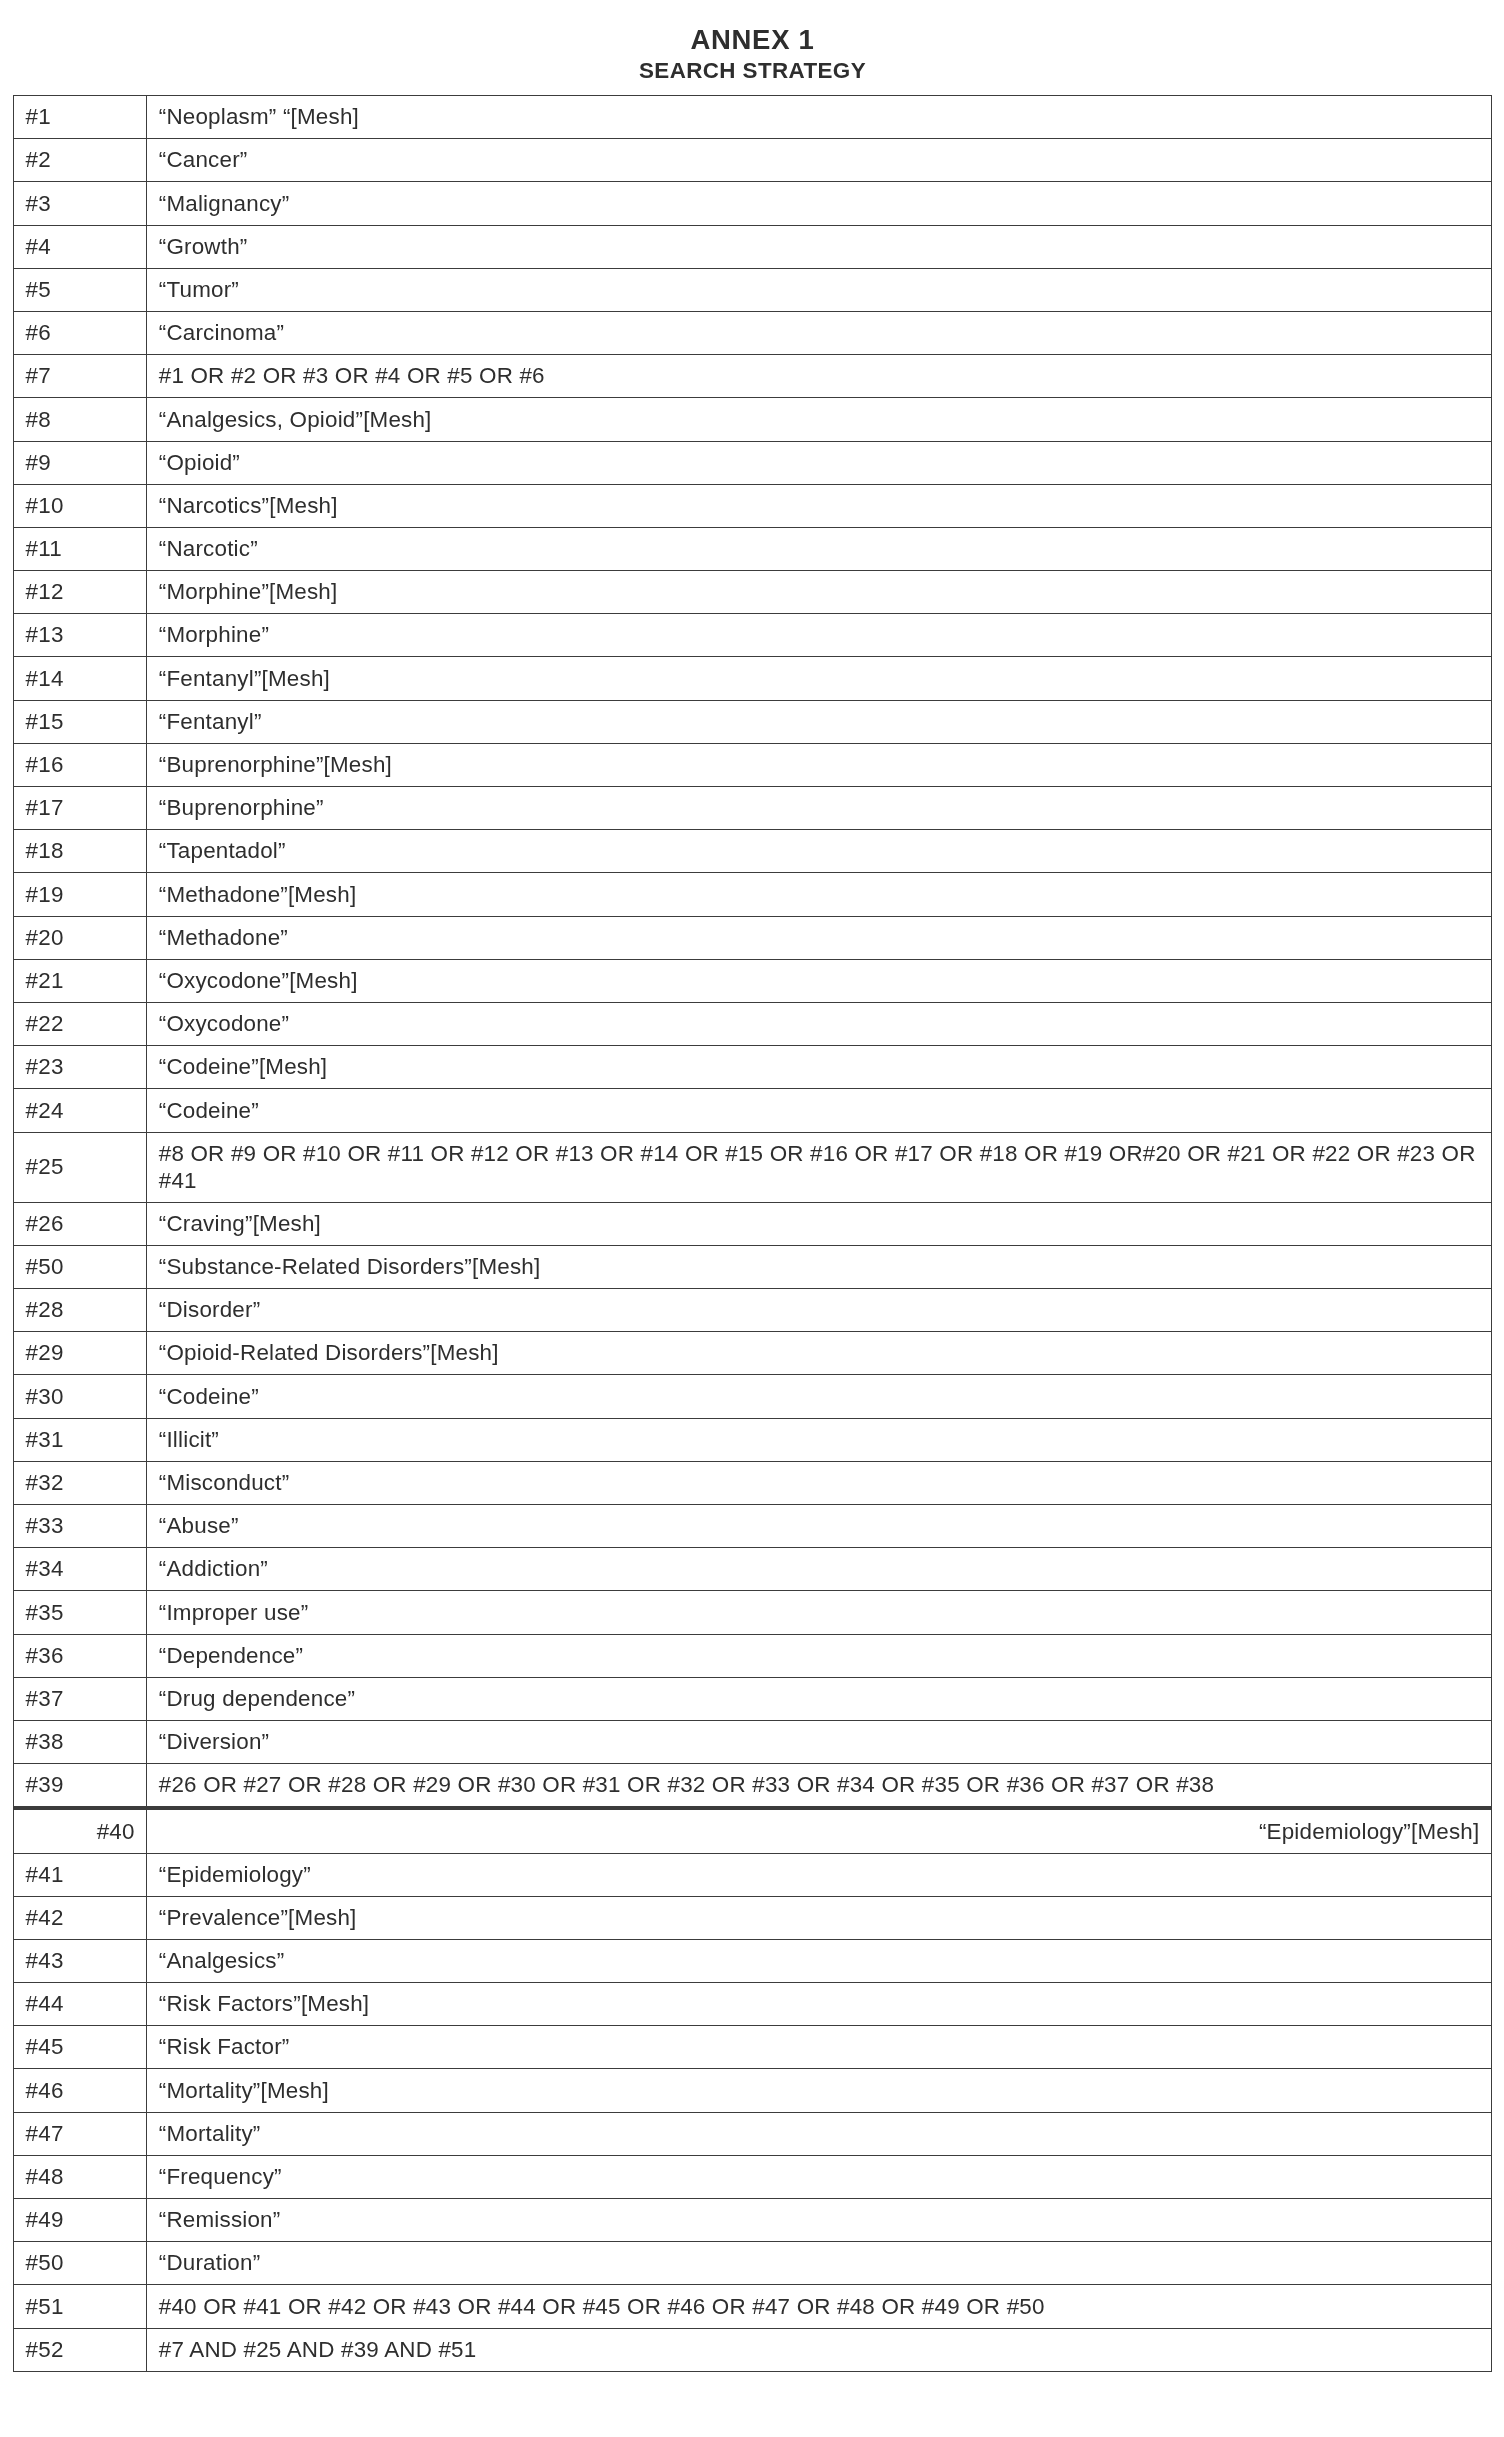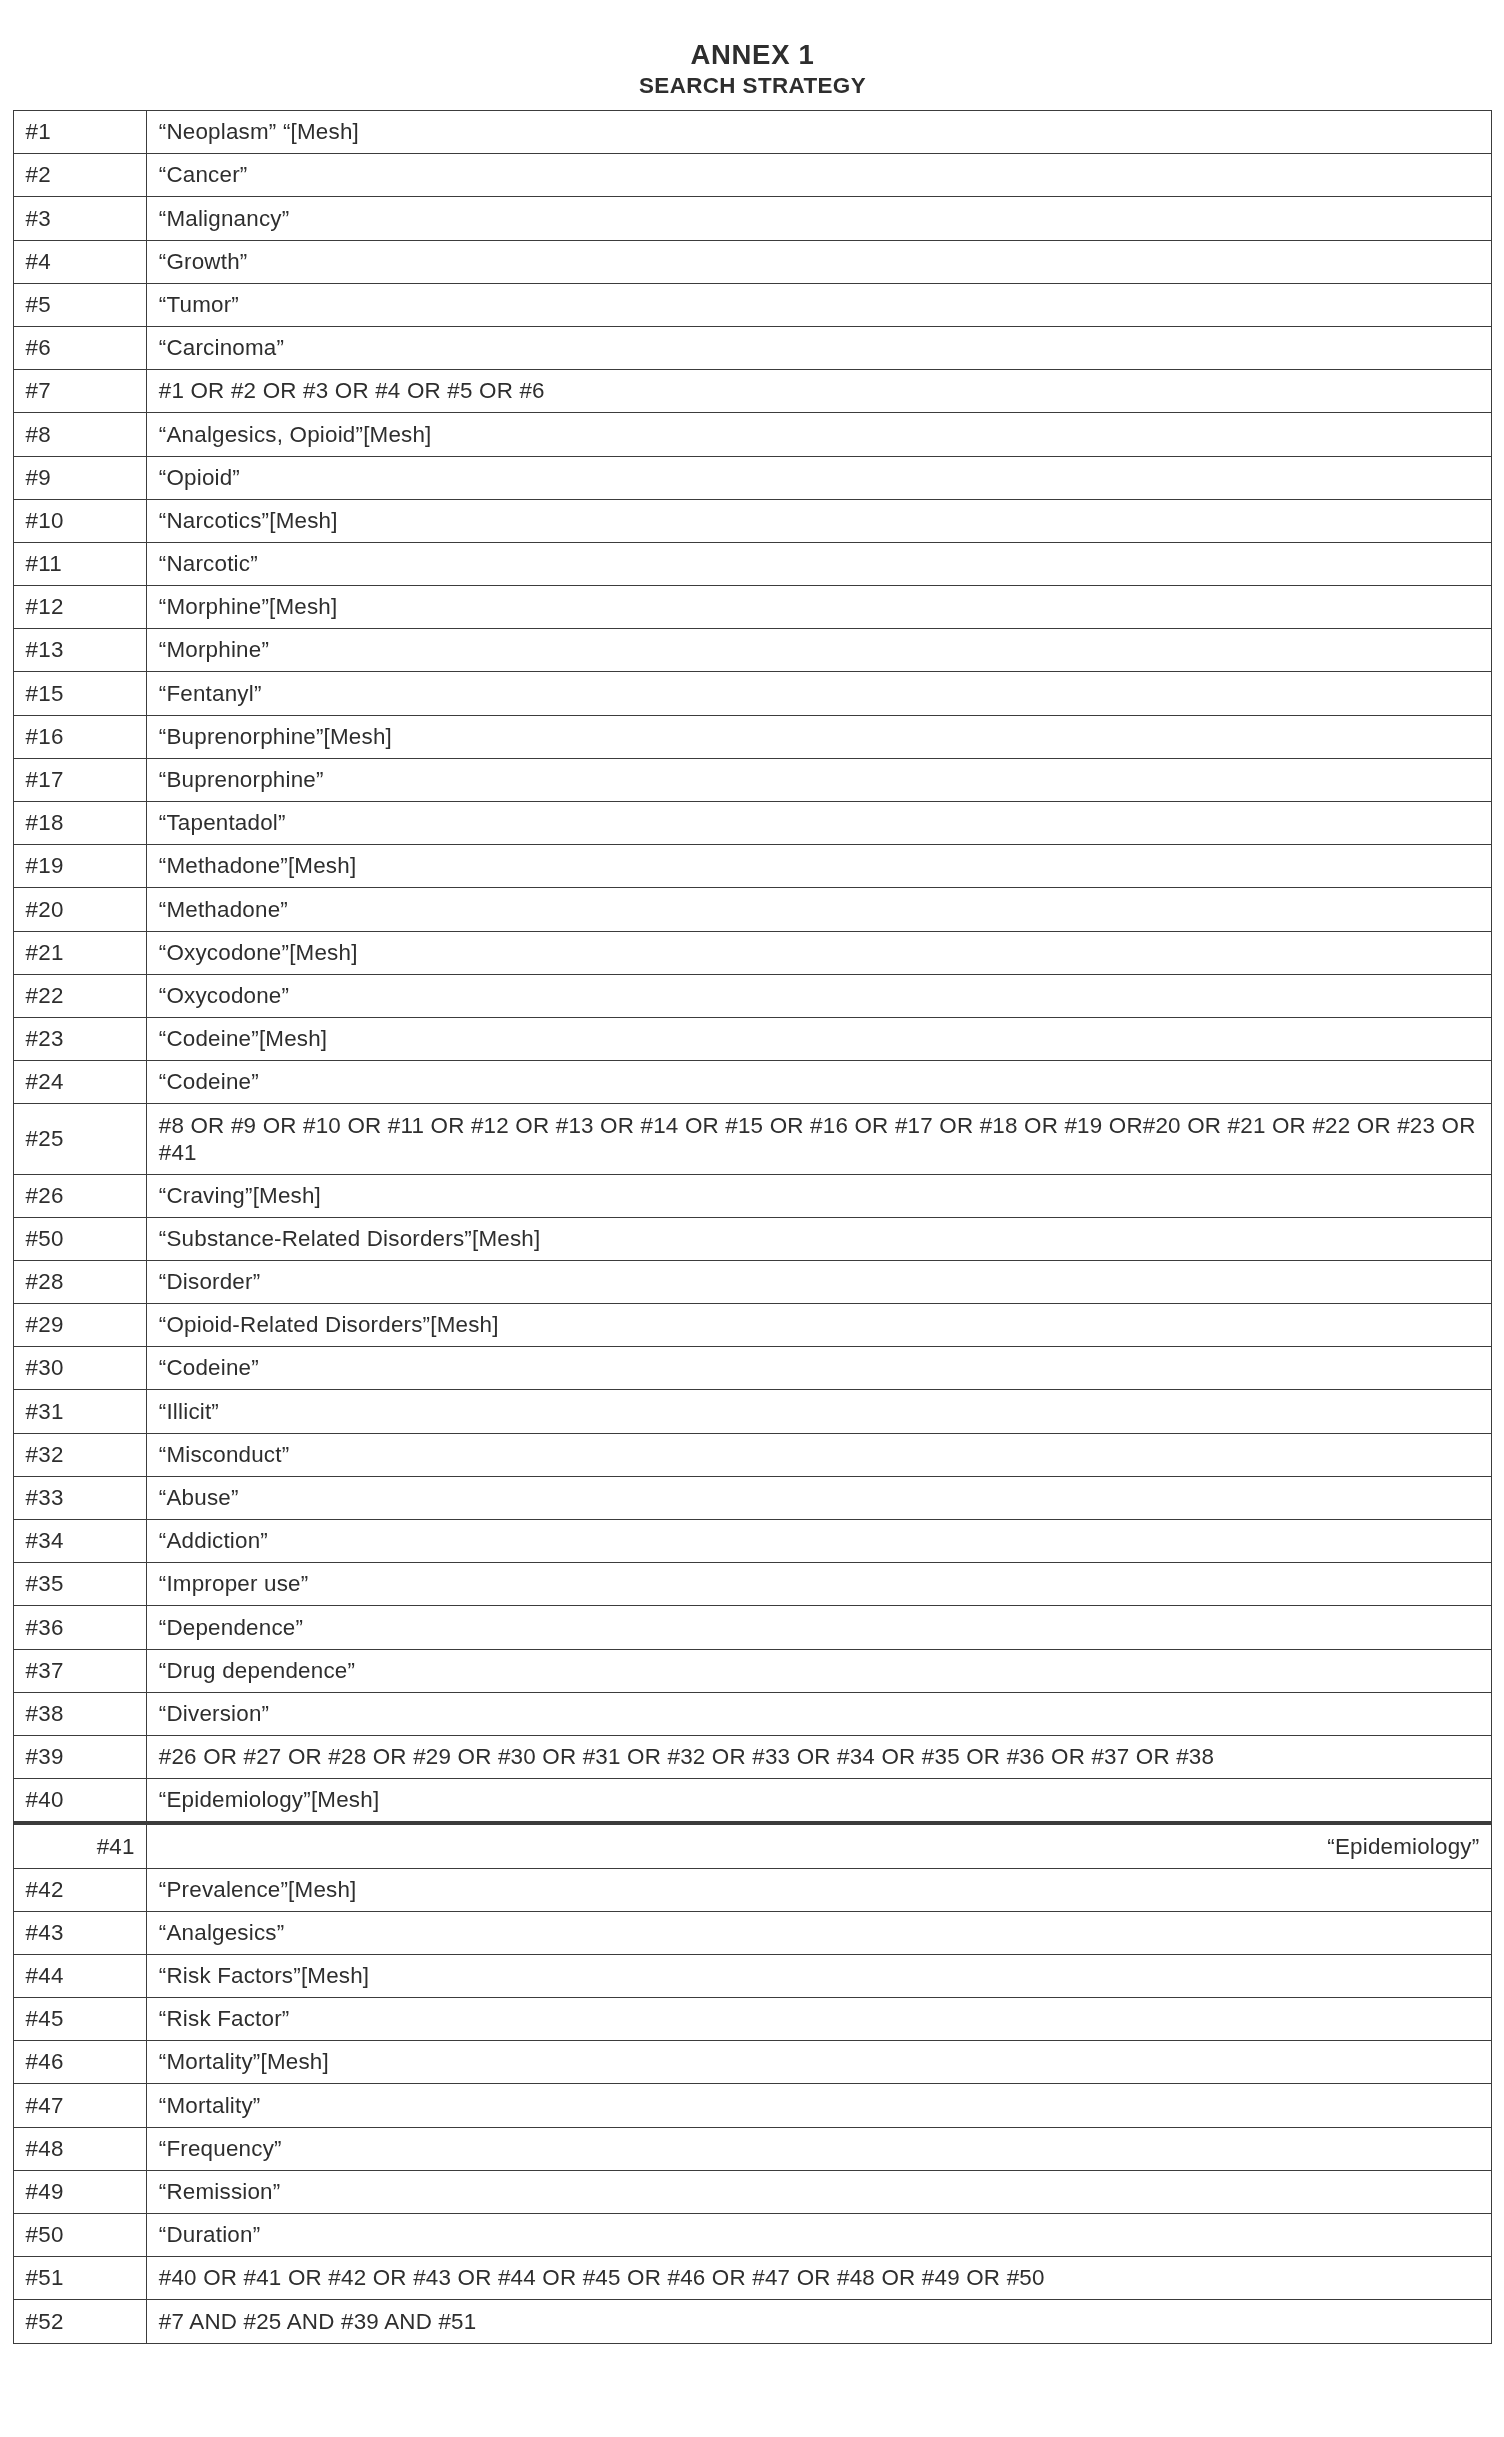--- a/index.html
+++ b/index.html
@@ -10,22 +10,21 @@
   body {
     width: 1505px;
     min-height: 2438px;
     font-family: "Liberation Sans", sans-serif;
     color: #2e2e2e;
     -webkit-font-smoothing: antialiased;
   }
   .page {
     width: 1505px;
     box-sizing: border-box;
-    padding-top: 7px;
-    margin-top: 32px;
+    padding-top: 24px;
   }
   .title-block {
     text-align: center;
     margin-bottom: 10px;
   }
   .title {
     font-size: 27.5px;
     font-weight: bold;
     letter-spacing: 0.7px;
     line-height: 32px;
@@ -121,20 +120,24 @@
         </tr>
         <tr>
           <td class="col-id">#12</td>
           <td class="col-term">“Morphine”[Mesh]</td>
         </tr>
         <tr>
           <td class="col-id">#13</td>
           <td class="col-term">“Morphine”</td>
         </tr>
         <tr>
+          <td class="col-id">#14</td>
+          <td class="col-term">“Fentanyl”[Mesh]</td>
+        </tr>
+        <tr>
           <td class="col-id">#15</td>
           <td class="col-term">“Fentanyl”</td>
         </tr>
         <tr>
           <td class="col-id">#16</td>
           <td class="col-term">“Buprenorphine”[Mesh]</td>
         </tr>
         <tr>
           <td class="col-id">#17</td>
           <td class="col-term">“Buprenorphine”</td>

